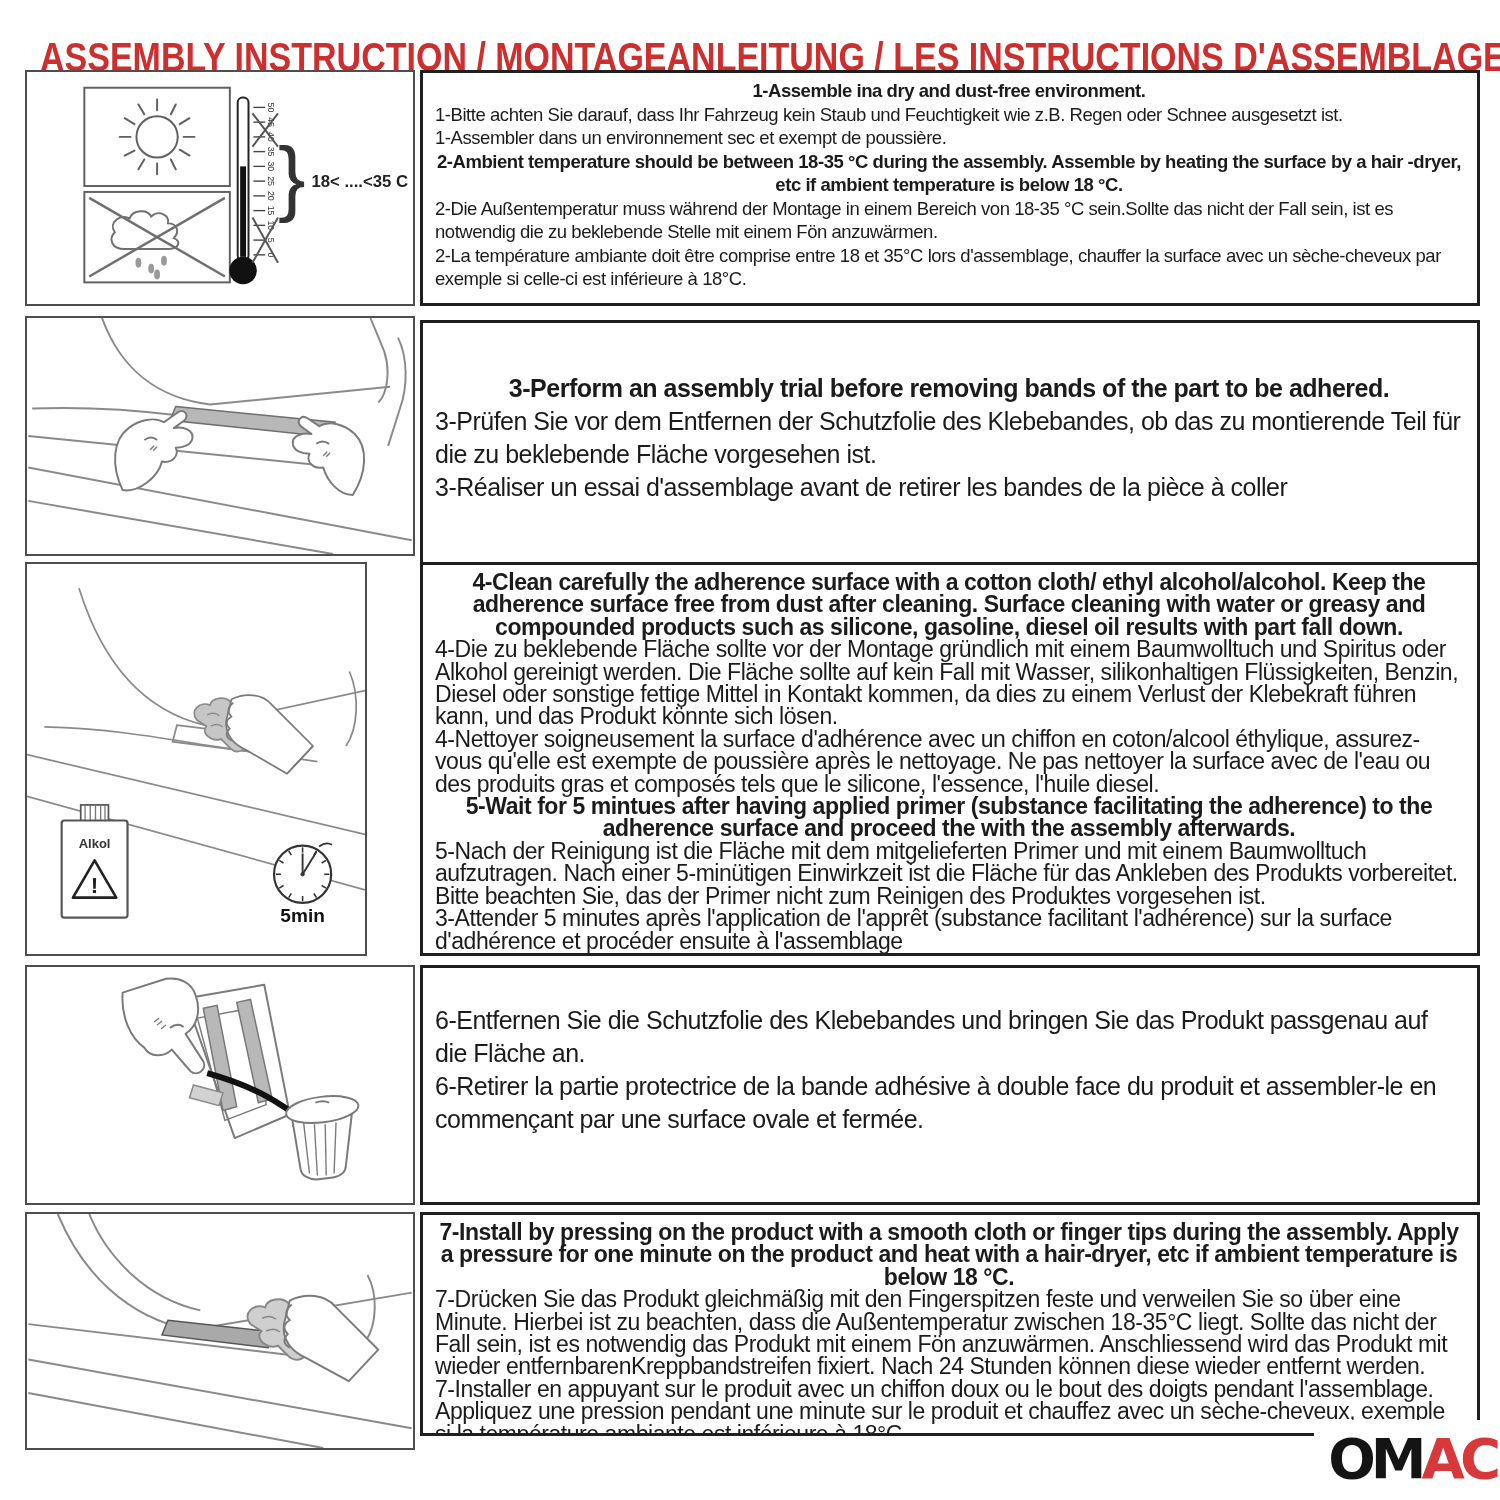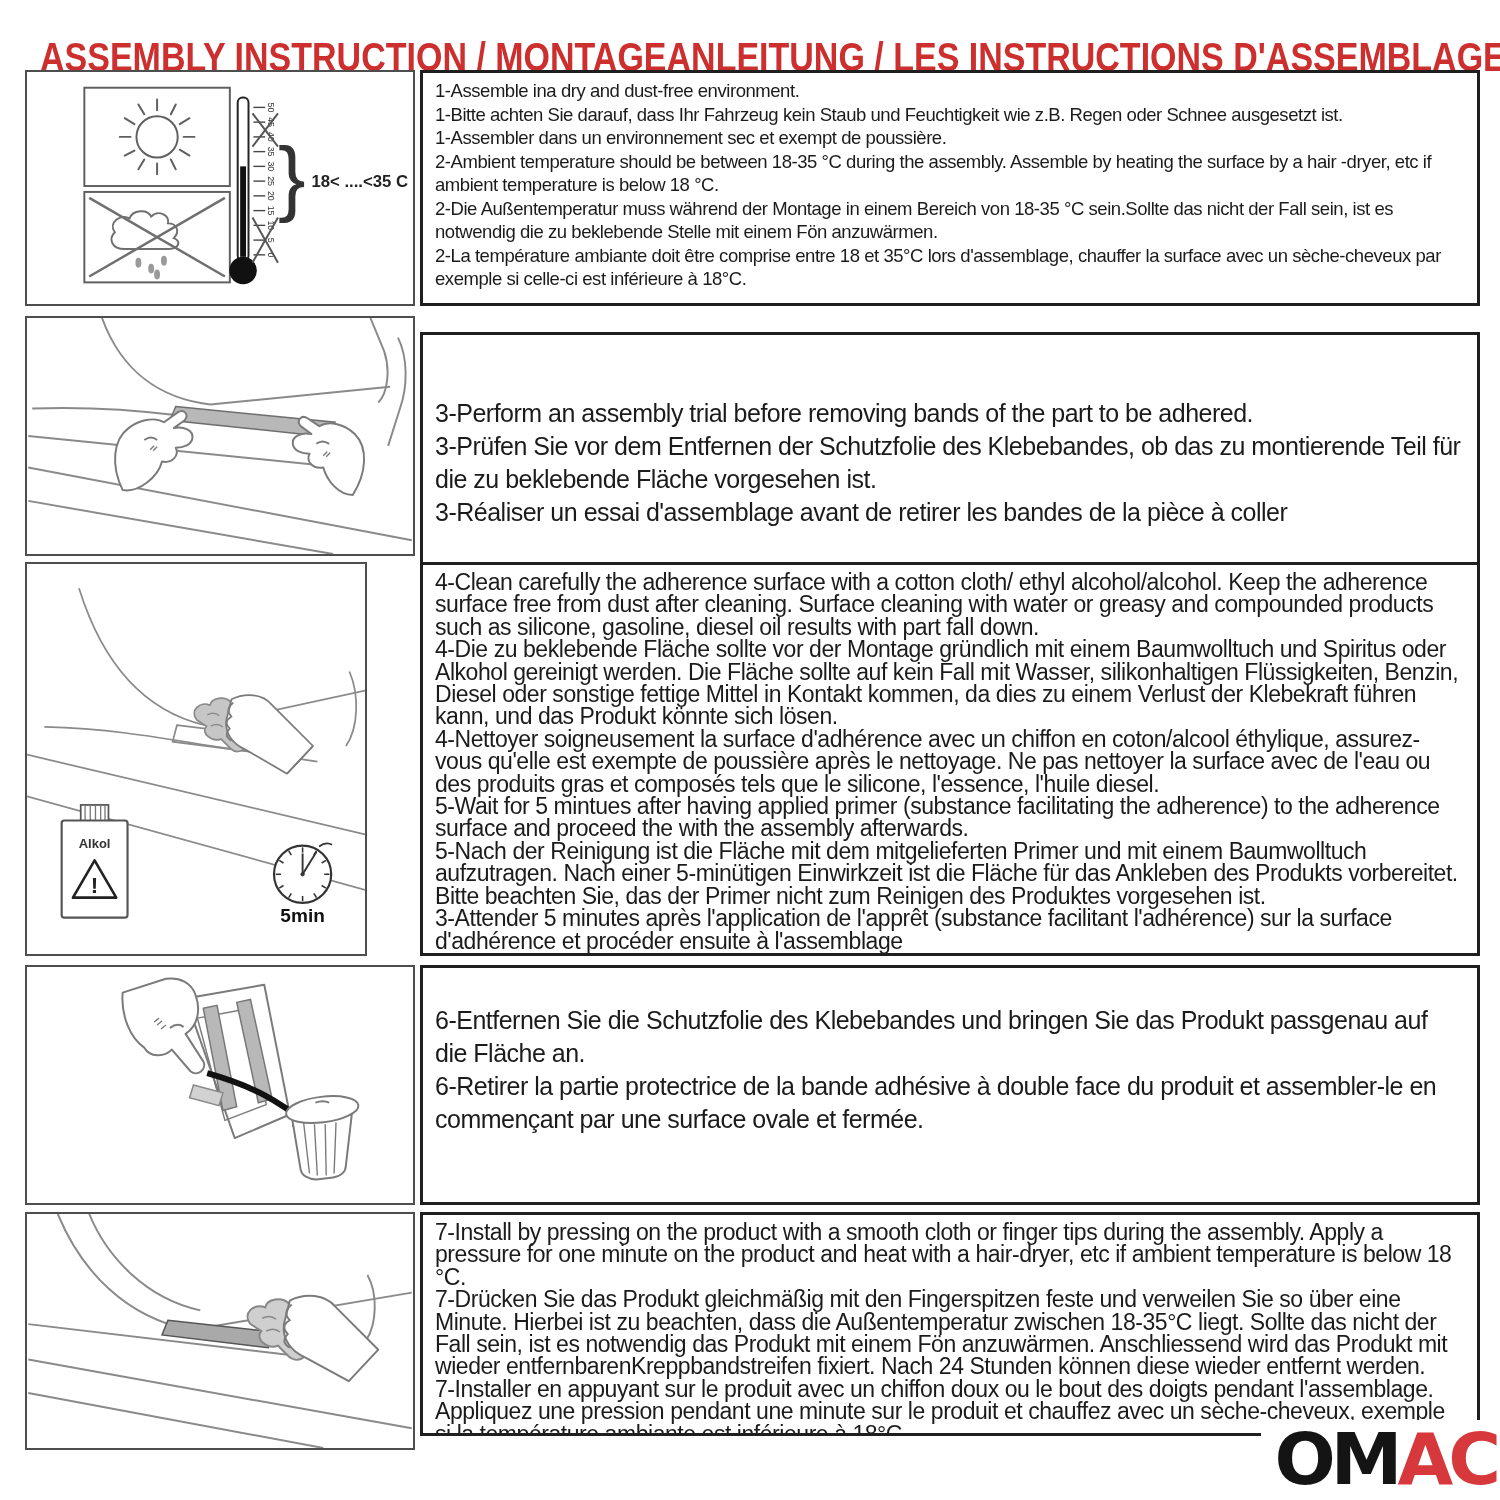--- a/index.html
+++ b/index.html
@@ -5,37 +5,37 @@
   html,body{margin:0;padding:0;background:#ffffff;}
   body{width:1500px;height:1500px;position:relative;font-family:"Liberation Sans",sans-serif;color:#1b1b1b;overflow:hidden;}
   .title{position:absolute;left:40px;top:8px;font-size:40px;font-weight:bold;color:#cd2f2f;white-space:nowrap;transform:scaleX(0.85);transform-origin:left top;}
   .box{position:absolute;box-sizing:border-box;background:#fff;}
   .illus{border:2px solid #4e4e4e;}
   .txt{border:3px solid #1f1f1f;padding:6px 14px 0 12px;overflow:hidden;}
   .txt p{margin:0;}
   .small p{font-size:18.5px;line-height:23.5px;letter-spacing:-0.45px;}
   .dense p{font-size:23px;line-height:22.4px;letter-spacing:-0.45px;}
   .big p{font-size:25px;line-height:33px;letter-spacing:-0.5px;}
-  .b{font-weight:normal;}
+  .b{font-weight:bold;text-align:center;}
   .gap1{margin-top:18px;}
   .gap3{margin-top:12px;}
   
   #illus1{left:25px;top:70px;width:390px;height:236px;}
   #text1 {left:420px;top:70px;width:1060px;height:236px;}
   #illus2{left:25px;top:316px;width:390px;height:240px;}
-  #text2 {left:420px;top:332px;width:1060px;height:296px;padding-top:62px;}
+  #text2 {left:420px;top:320px;width:1060px;height:296px;padding-top:49px;}
   #illus3{left:25px;top:562px;width:342px;height:394px;}
   #text3 {left:420px;top:562px;width:1060px;height:394px;}
   #illus4{left:25px;top:965px;width:390px;height:240px;}
   #text4 {left:420px;top:965px;width:1060px;height:240px;padding-top:36px;}
   #illus5{left:25px;top:1212px;width:390px;height:238px;}
   #text5 {left:420px;top:1212px;width:1060px;height:224px;}
   svg{display:block;width:100%;height:100%;}
   .logo{position:absolute;top:1420px;right:4px;background:#fff;padding-left:14px;
-        font-family:"DejaVu Sans",sans-serif;font-weight:bold;font-size:72px;line-height:78px;
+        font-family:"DejaVu Sans",sans-serif;font-weight:bold;font-size:56px;line-height:78px;
         letter-spacing:-5px;z-index:5;}
   .logo .blk{color:#141414;}
   .logo .red{color:#d7383c;}
 </style>
 </head>
 <body>
 
 <h1 class="title">ASSEMBLY INSTRUCTION / MONTAGEANLEITUNG / LES INSTRUCTIONS D'ASSEMBLAGE</h1>
 
 <div class="box illus" id="illus1">

